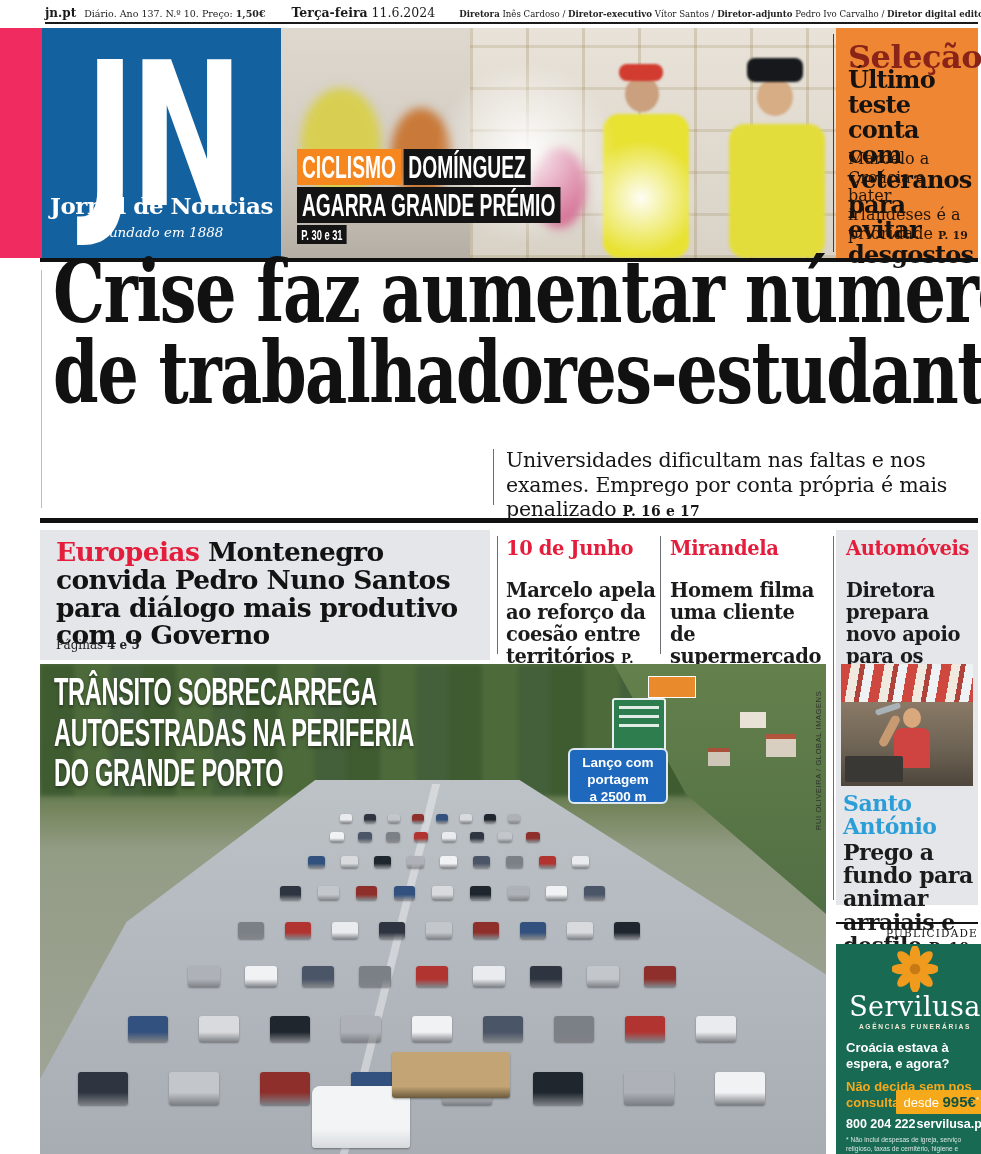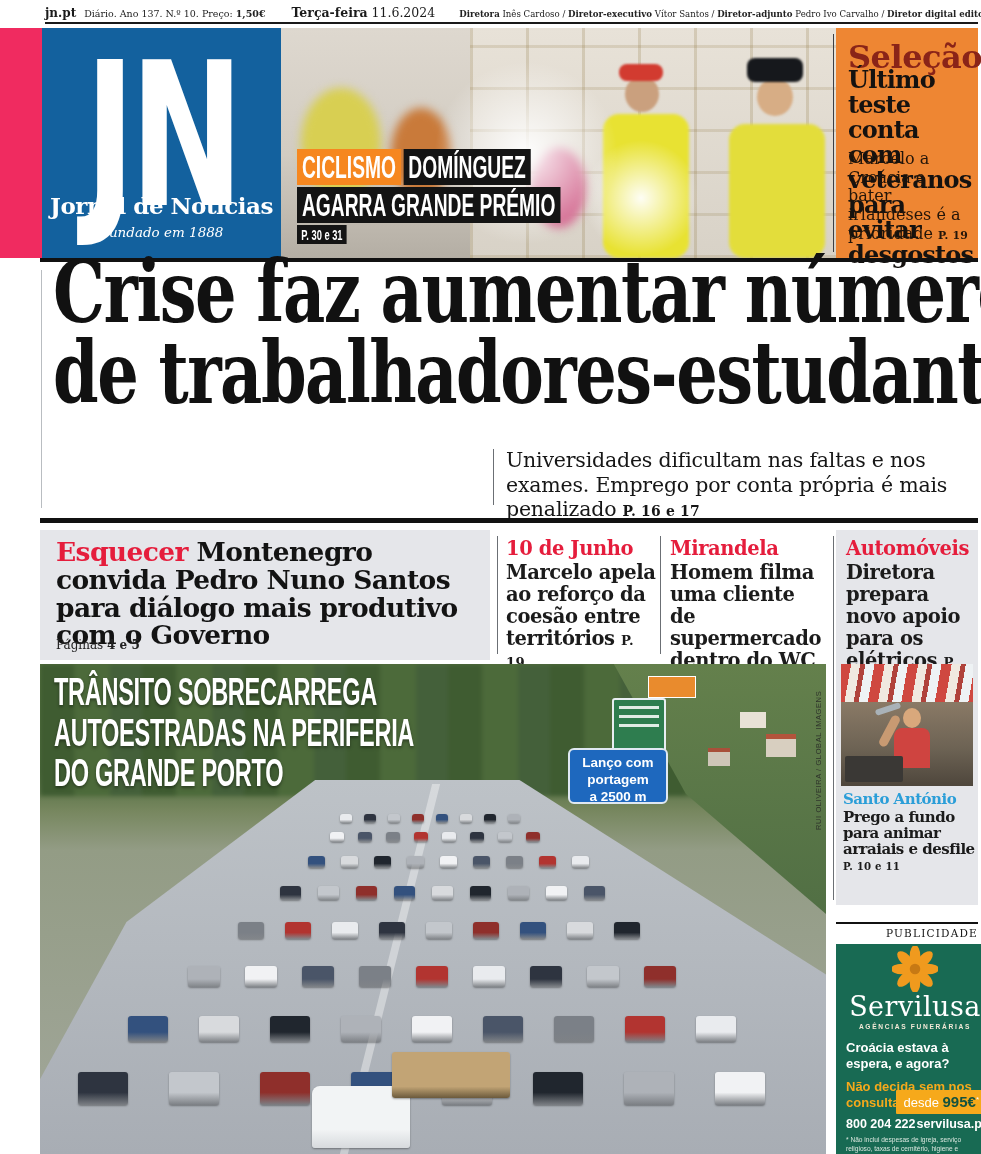--- a/index.html
+++ b/index.html
@@ -78,21 +78,21 @@
   .europeias{position:absolute;left:40px;top:530px;width:450px;height:130px;background:#E5E6EA;}
   .eu-headline{position:absolute;left:16px;top:8px;width:415px;margin:0;font-size:26.5px;line-height:1.05;
                font-weight:bold;color:#131313;letter-spacing:-0.6px;}
   .kicker-red{color:#E51D3C;}
   .eu-pages{position:absolute;left:16px;bottom:8px;font-size:12px;color:#222;}
   .vline{background:#6b6f74;}
   .strip-vline1{position:absolute;left:497px;top:536px;width:1px;height:118px;}
   .strip-vline2{position:absolute;left:660px;top:536px;width:1px;height:118px;}
   .strip-vline3{position:absolute;left:833px;top:536px;width:1px;height:364px;}
   .brief{position:absolute;top:538px;font-weight:bold;font-size:19.5px;line-height:1.13;letter-spacing:-0.4px;}
-  .brief .kicker-red{display:block;margin-bottom:2px;}
+  .brief .kicker-red{display:block;margin-bottom:20px;}
   .brief-1{left:506px;width:150px;}
   .brief-2{left:670px;width:156px;}
   .brief-3{left:846px;width:124px;}
 
   
   .traffic{position:absolute;left:40px;top:664px;width:786px;height:490px;overflow:hidden;background:#8e9c82;}
   .tp-ground{position:absolute;left:0;top:0;width:100%;height:100%;
              background:linear-gradient(180deg,#55713f 0%,#4d6a3c 22%,#77875f 30%,#939c85 38%,#a2a79b 100%);}
   .tp-trees{position:absolute;left:0;top:0;width:100%;height:132px;
             background:repeating-linear-gradient(90deg,#3f5c31 0 34px,#4c6a3a 34px 70px,#44603a 70px 102px);
@@ -129,21 +129,21 @@
   .sa-photo{position:absolute;left:841px;top:664px;width:132px;height:122px;overflow:hidden;background:#6f6355;}
   .sa-awning{position:absolute;left:0;top:0;width:100%;height:38px;
              background:repeating-linear-gradient(100deg,#cf4840 0 10px,#f0e9e0 10px 19px,#b0433c 19px 24px,#eef2f4 24px 33px);}
   .sa-bg{position:absolute;left:0;top:38px;width:100%;height:84px;
          background:linear-gradient(180deg,#8a7a66 0%,#6d6354 55%,#4e463c 100%);}
   .sa-head{position:absolute;left:62px;top:44px;width:18px;height:20px;border-radius:50%;background:#d9a87c;}
   .sa-shirt{position:absolute;left:53px;top:64px;width:36px;height:40px;border-radius:8px 8px 0 0;background:#cf4440;}
   .sa-arm{position:absolute;left:44px;top:50px;width:9px;height:34px;border-radius:5px;background:#c89a72;transform:rotate(28deg);}
   .sa-sardine{position:absolute;left:34px;top:42px;width:26px;height:6px;border-radius:3px;background:#a9b2b8;transform:rotate(-18deg);}
   .sa-grill{position:absolute;left:4px;top:92px;width:58px;height:26px;background:#3a3835;border-radius:2px;}
-  .sa-text{position:absolute;left:843px;top:792px;width:132px;font-weight:bold;font-size:15px;line-height:1.06;letter-spacing:-0.5px;}
+  .sa-text{position:absolute;left:843px;top:792px;width:132px;font-weight:bold;font-size:22px;line-height:1.06;letter-spacing:-0.5px;}
   .sa-kicker{display:block;color:#2B9ED8;margin-bottom:2px;}
 
   
   .pub-rule{position:absolute;left:836px;top:922px;width:142px;height:2px;background:#111;}
   .pub-label{position:absolute;left:836px;top:927px;width:142px;text-align:right;font-size:10.5px;
              letter-spacing:1.2px;color:#111;}
   .ad{position:absolute;left:836px;top:944px;width:158px;height:210px;background:#186A53;
       font-family:"Liberation Sans","DejaVu Sans",sans-serif;color:#fff;box-sizing:border-box;padding:2px 10px;}
   .ad-flower{display:block;margin:0 auto;}
   .ad-brand{text-align:center;font-family:"DejaVu Serif","Liberation Serif",serif;font-size:27px;
@@ -222,21 +222,21 @@
   <p class="deck deck-right">
     <span>Universidades dificultam nas faltas e nos exames. Emprego por conta própria é mais penalizado</span> <b class="pages">P. 16 e 17</b>
   </p>
 
   <div class="rule-thick"></div>
 
   <div class="rail-gray"></div>
 
   <div class="europeias">
     <h2 class="eu-headline">
-      <span class="kicker-red">Esquecer</span> <span>Montenegro convida Pedro Nuno Santos para diálogo mais produtivo com o Governo</span>
+      <span class="kicker-red">Europeias</span> <span>Montenegro convida Pedro Nuno Santos para diálogo mais produtivo com o Governo</span>
     </h2>
     <div class="eu-pages">
       <span>Páginas</span> <b>4 e 5</b>
     </div>
   </div>
 
   <div class="strip-vline1 vline"></div>
   <div class="strip-vline2 vline"></div>
   <div class="strip-vline3 vline"></div>
 

